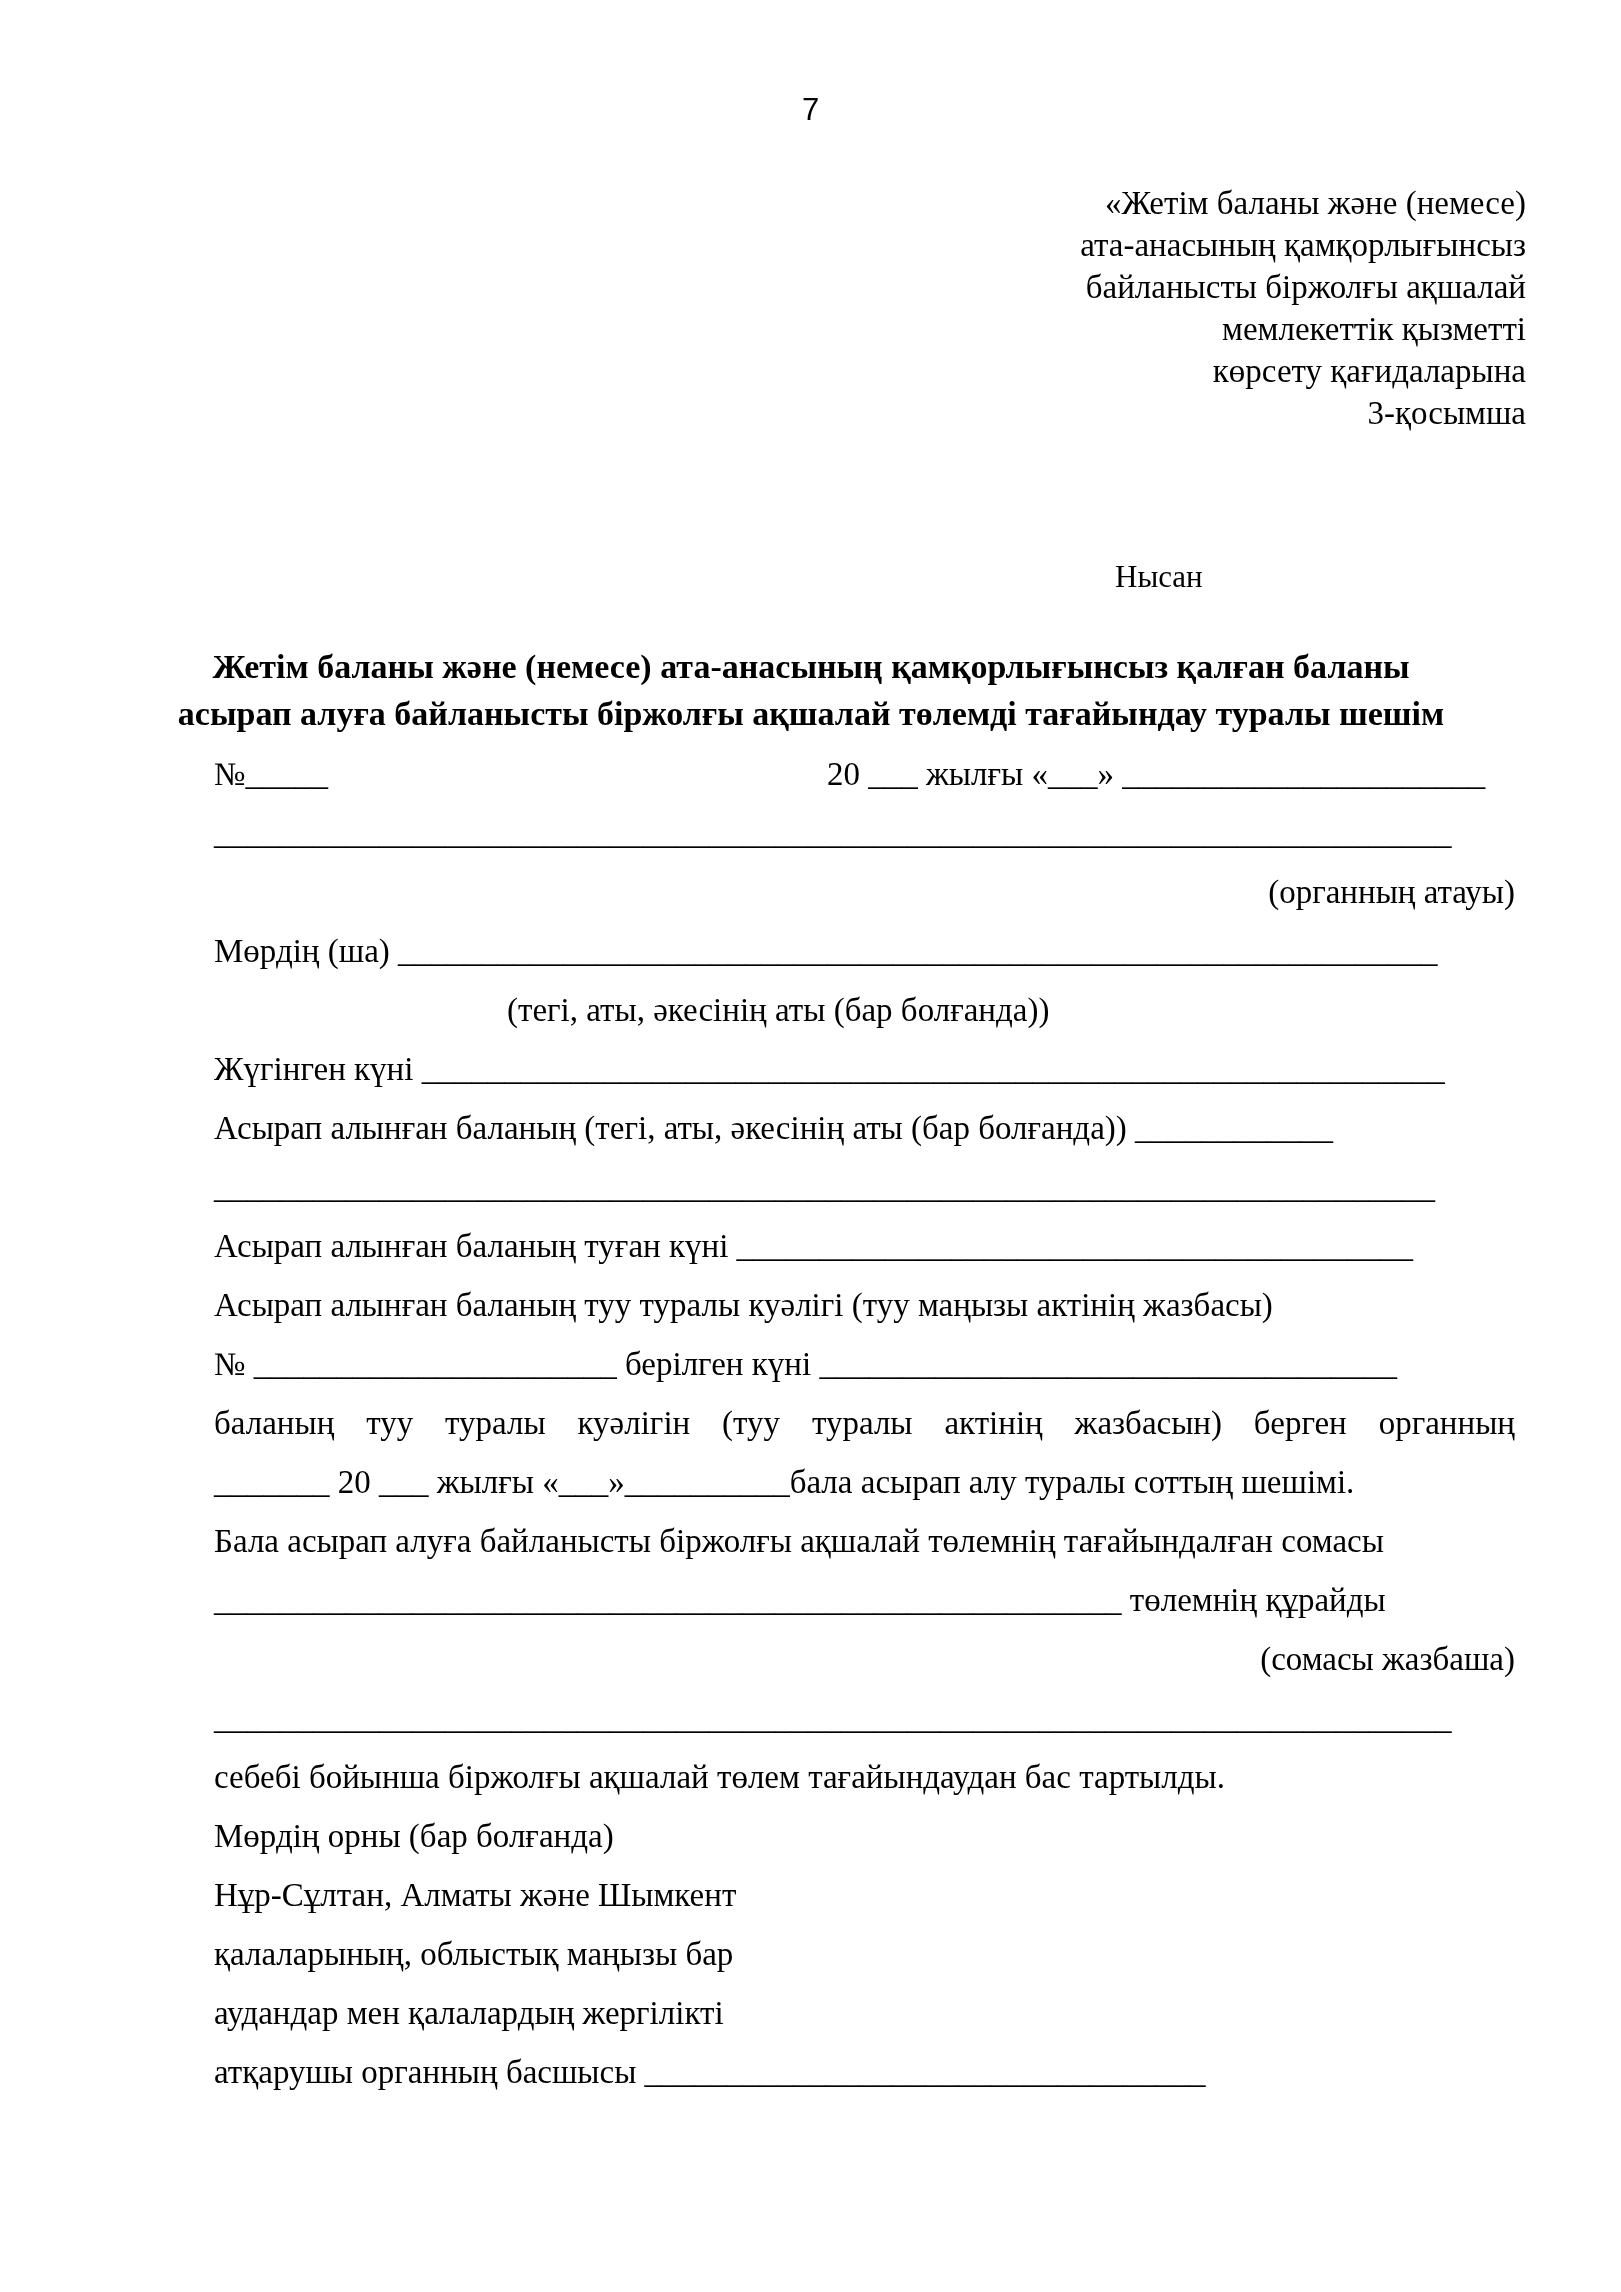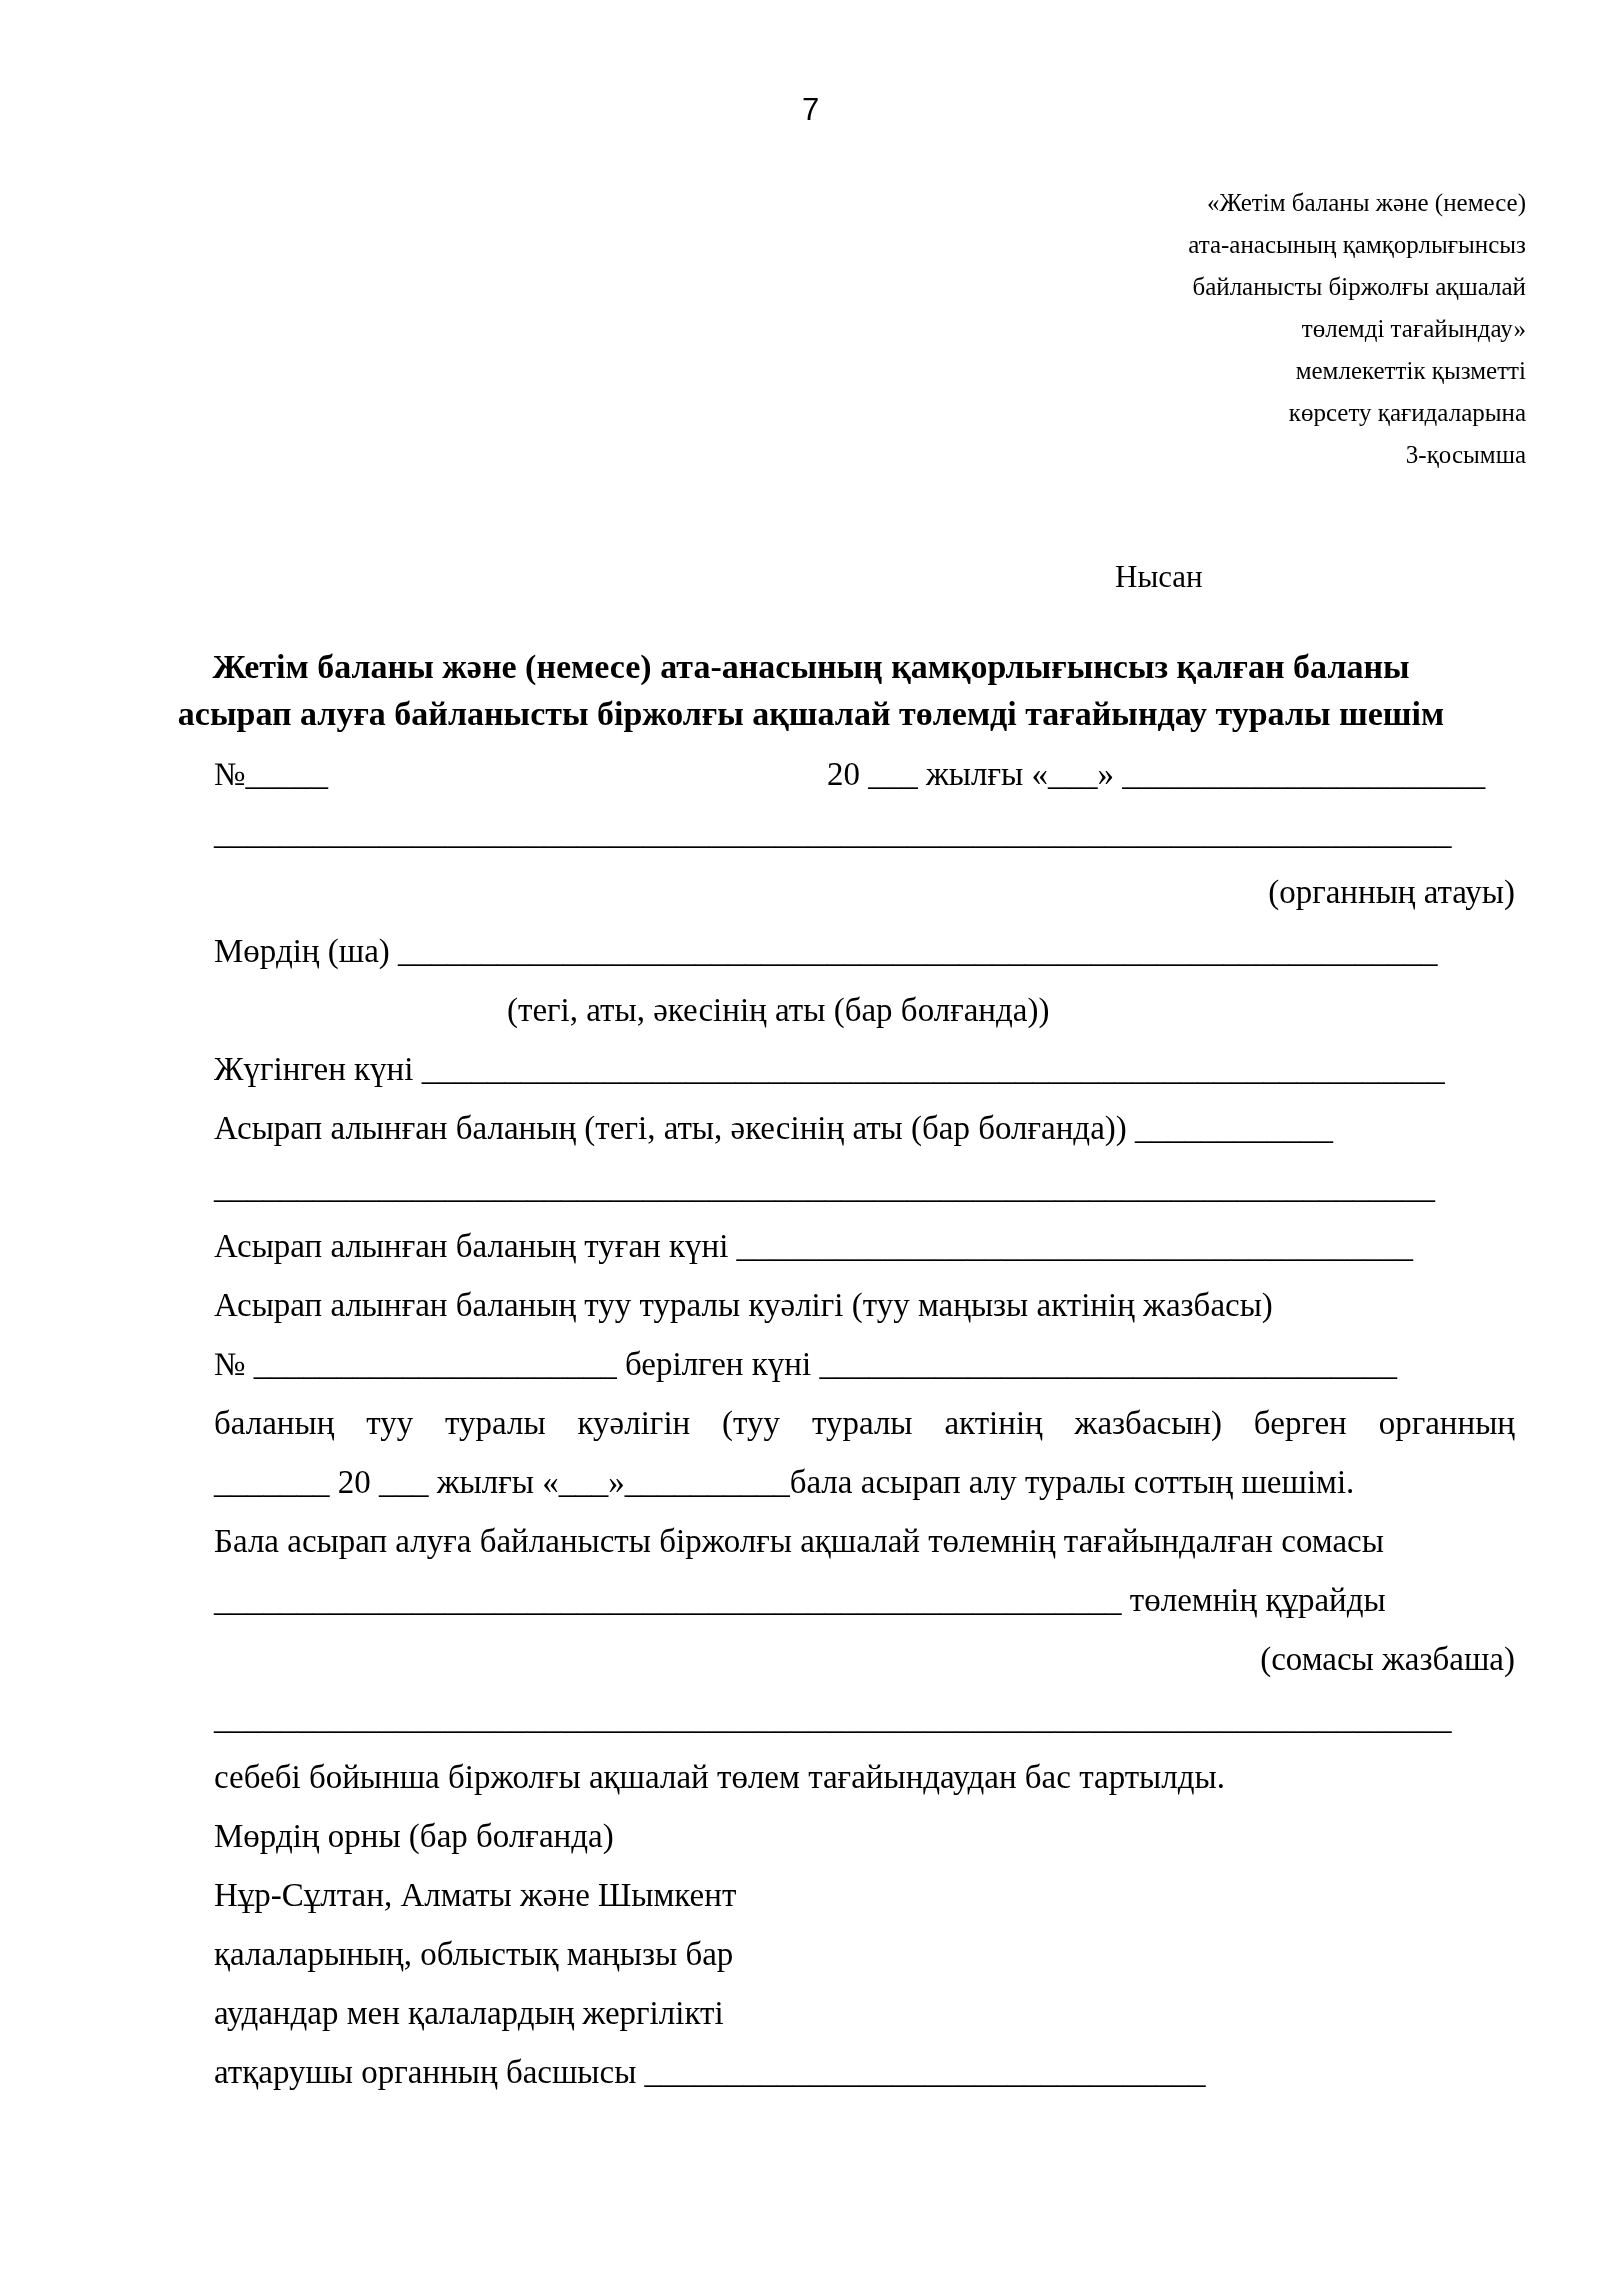--- a/index.html
+++ b/index.html
@@ -16,21 +16,21 @@
   .page-number {
     position:absolute; top:92px; left:0; width:100%;
     text-align:center;
     font-family:"Liberation Sans", sans-serif;
     font-size:31px;
   }
   .appendix-block {
     position:absolute; top:182px; right:95px;
     text-align:right;
     line-height:42px;
-    font-size:25px;
+    font-size:33px;
   }
   .form-label {
     position:absolute; top:559px; left:1115px;
     font-size:31px;
   }
   .doc-title {
     position:absolute; top:643px; left:108px; width:1406px;
     text-align:center;
     font-weight:bold;
     font-size:34px;
@@ -61,21 +61,20 @@
 <body>
 
 <div class="page">
 
   <div class="page-number">7</div>
 
   <div class="appendix-block">
     <div>«Жетім баланы және (немесе)</div>
     <div>ата-анасының қамқорлығынсыз</div>
     <div>байланысты біржолғы ақшалай</div>
-    <div>төлемді тағайындау»</div>
     <div>мемлекеттік қызметті</div>
     <div>көрсету қағидаларына</div>
     <div>3-қосымша</div>
   </div>
 
   <div class="form-label">Нысан</div>
 
   <div class="doc-title">
     <div>Жетім баланы және (немесе) ата-анасының қамқорлығынсыз қалған баланы</div>
     <div>асырап алуға байланысты біржолғы ақшалай төлемді тағайындау туралы шешім</div>

